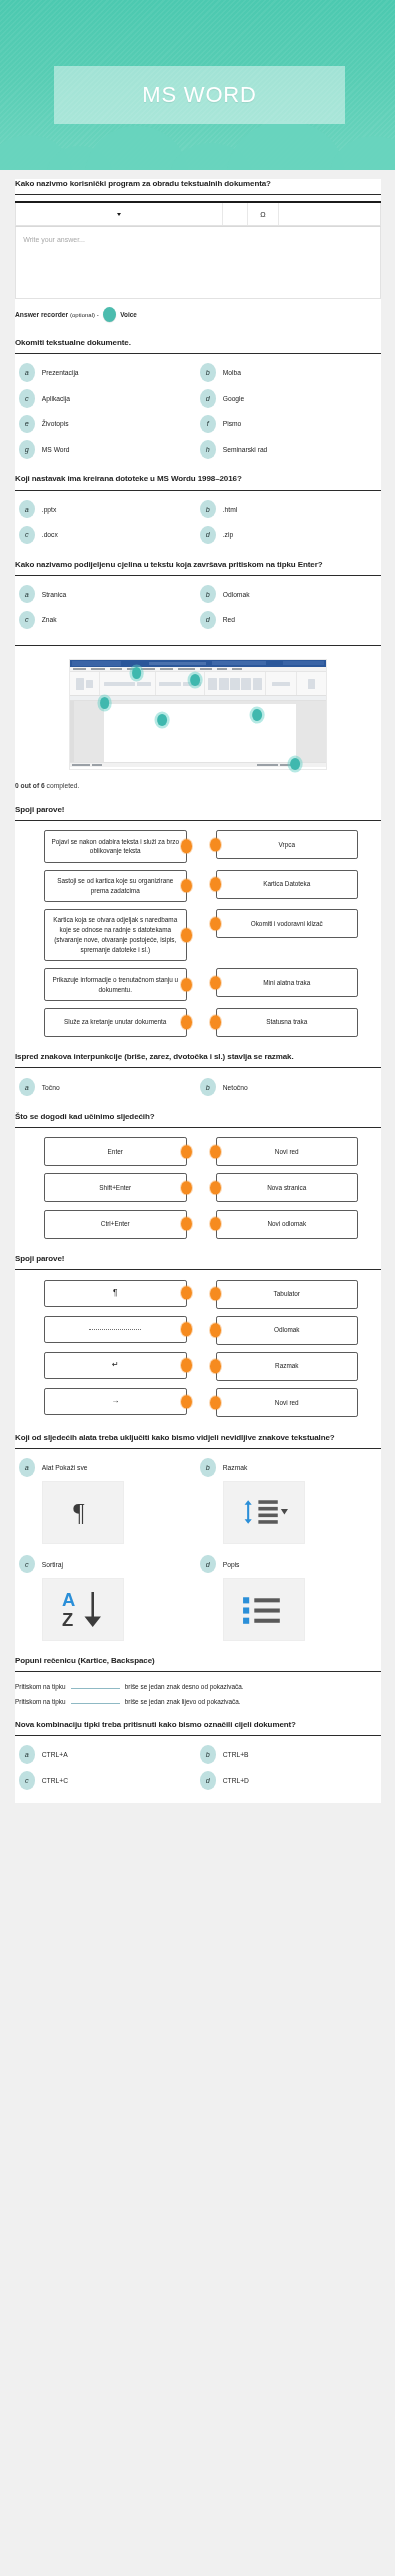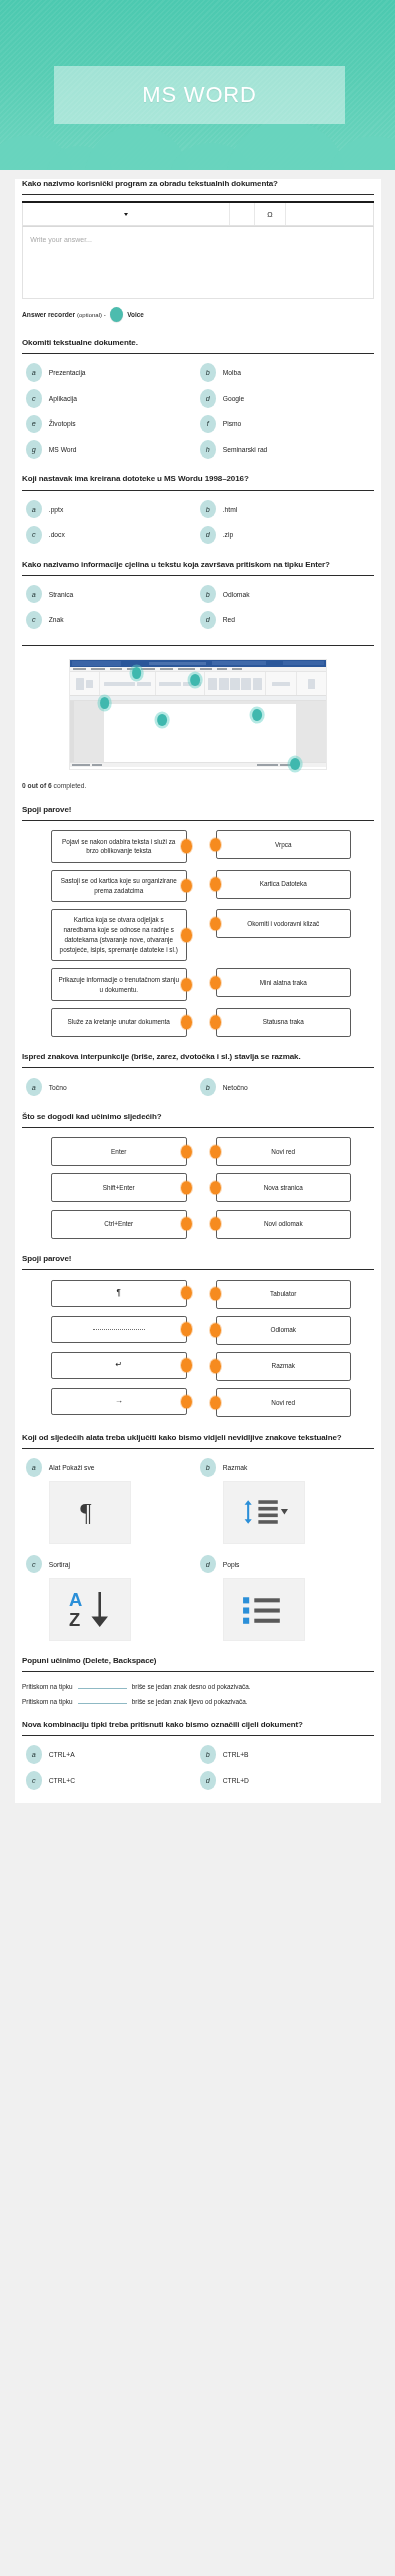--- a/index.html
+++ b/index.html
@@ -58,21 +58,21 @@
   }
 
   
   .sheet {
     width: 366px;
     margin: -4.1px auto 0 auto;
     background: #ffffff;
     padding: 0 0 13.4px 0;
   }
 
-  .block { padding: 0 7px; margin-top: 15.5px; }
+  .block { padding: 0 0; margin-top: 15.5px; }
   .block:first-child { margin-top: 13.4px; }
 
   .q-title {
     font-size: 8px;
     font-weight: 600;
     line-height: 1.32;
     color: #1f1f1f;
     letter-spacing: -0.1px;
   }
   .rule {
@@ -407,21 +407,21 @@
         <span class="choice-label">.docx</span>
       </div>
       <div class="choice">
         <span class="bullet">d</span>
         <span class="choice-label">.zip</span>
       </div>
     </div>
   </section>
 
   <section class="block">
-    <div class="q-title">Kako nazivamo informacije cjelina u tekstu koja završava pritiskom na tipku Enter?</div>
+    <div class="q-title">Kako nazivamo podijeljenu cjelina u tekstu koja završava pritiskom na tipku Enter?</div>
     <hr class="rule">
     <div class="choices">
       <div class="choice">
         <span class="bullet">a</span>
         <span class="choice-label">Stranica</span>
       </div>
       <div class="choice">
         <span class="bullet">b</span>
         <span class="choice-label">Odlomak</span>
       </div>
@@ -725,21 +725,21 @@
             <rect x="28" y="28" width="50" height="8" fill="#5a5a5a"></rect>
             <rect x="6" y="46" width="12" height="12" fill="#2b8fd8"></rect>
             <rect x="28" y="48" width="50" height="8" fill="#5a5a5a"></rect>
           </svg>
         </div>
       </div>
     </div>
   </section>
 
   <section class="block">
-    <div class="q-title">Popuni učinimo (Delete, Backspace)</div>
+    <div class="q-title">Popuni rečenicu (Kartice, Backspace)</div>
     <hr class="rule">
     <div class="fill-rows">
       <div class="fill-row">
         <span class="fill-pre">Pritiskom na tipku</span>
         <span class="fill-blank"></span>
         <span class="fill-post">briše se jedan znak desno od pokazivača.</span>
       </div>
       <div class="fill-row">
         <span class="fill-pre">Pritiskom na tipku</span>
         <span class="fill-blank"></span>

